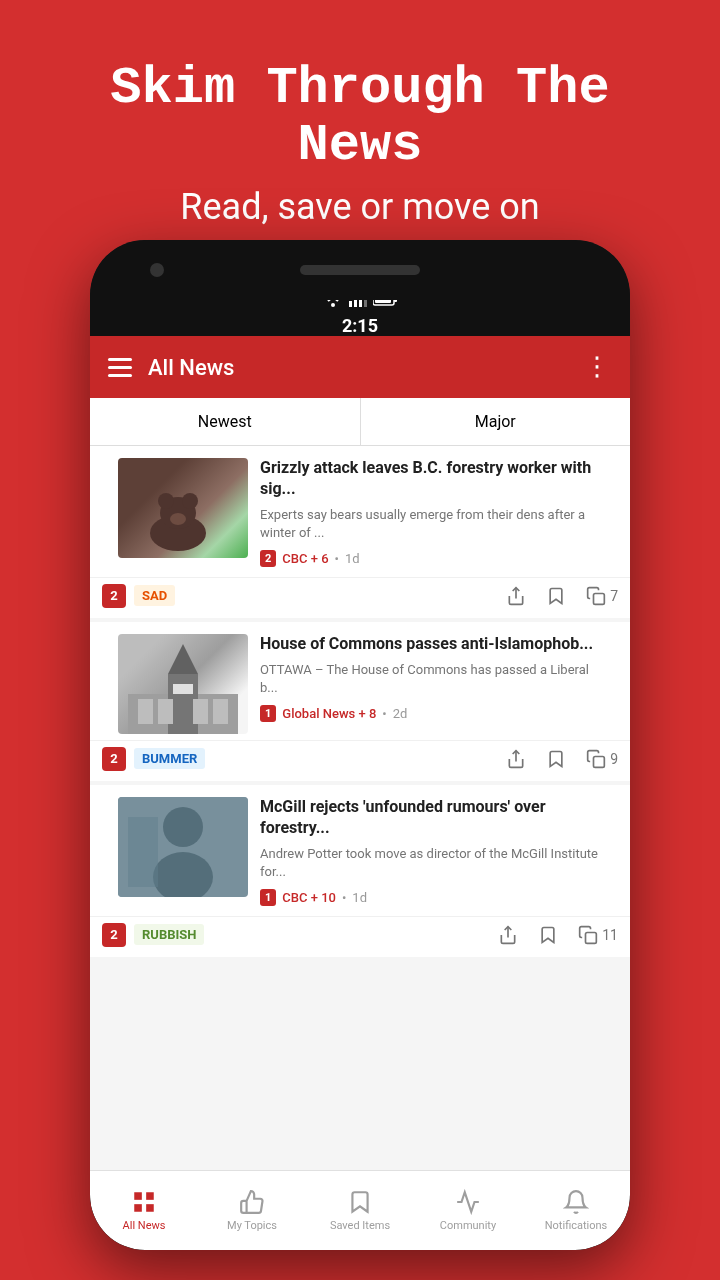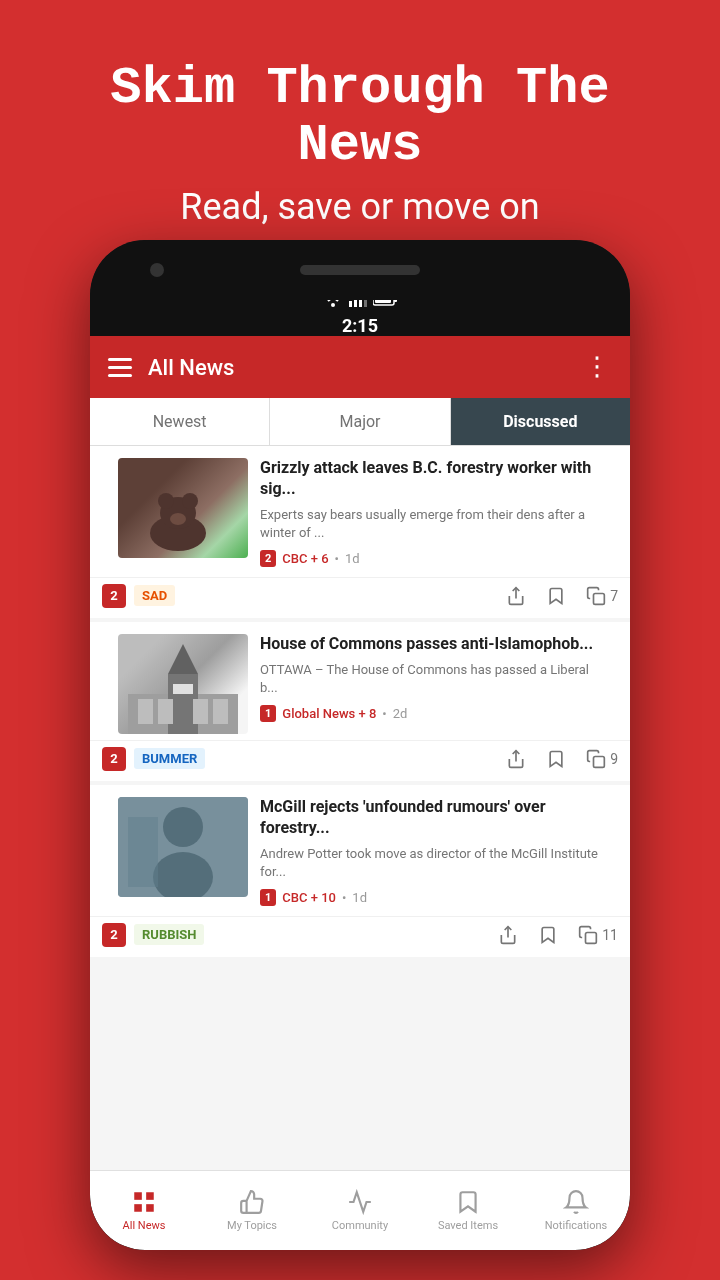--- a/index.html
+++ b/index.html
@@ -145,21 +145,21 @@
       display: flex;
       background: white;
       border-bottom: 1px solid #ddd;
     }
     .sort-tab {
       flex: 1;
       text-align: center;
       padding: 14px 0;
       font-size: 16px;
       cursor: pointer;
-      color: #737373;
+      color: #000000;
       border-right: 1px solid #ddd;
     }
     .sort-tab:last-child { border-right: none; }
     .sort-tab.active {
       background: #37474f;
       color: white;
       font-weight: bold;
     }
 
     
@@ -396,23 +396,20 @@
         ⋮
       </div>
     </div>
 
     <div class="sort-tabs">
       <div class="sort-tab">
         <span>Newest</span>
       </div>
       <div class="sort-tab">
         <span>Major</span>
-      </div>
-      <div class="sort-tab active">
-        <span>Discussed</span>
       </div>
     </div>
 
     <div class="news-list">
 
       <div class="news-card">
         <div class="news-card-top">
           <div class="news-thumb news-thumb-bear">
             <svg class="bear-shape" viewBox="0 0 80 70">
               <ellipse cx="40" cy="50" rx="28" ry="18" fill="#4e342e"></ellipse>
@@ -585,30 +582,30 @@
     <div class="nav-item">
       <svg class="nav-icon" width="26" height="26" viewBox="0 0 24 24" fill="none" stroke="#9e9e9e" stroke-width="2">
         <path d="M14 9V5a3 3 0 0 0-3-3l-4 9v11h11.28a2 2 0 0 0 2-1.7l1.38-9a2 2 0 0 0-2-2.3H14z"></path>
         <path d="M7 22H4a2 2 0 0 1-2-2v-7a2 2 0 0 1 2-2h3"></path>
       </svg>
       <span class="nav-label">My Topics</span>
     </div>
 
     <div class="nav-item">
       <svg class="nav-icon" width="26" height="26" viewBox="0 0 24 24" fill="none" stroke="#9e9e9e" stroke-width="2">
-        <polyline points="22 12 18 12 15 21 9 3 6 12 2 12"></polyline>
-      </svg>
-      <span class="nav-label">Community</span>
+        <path d="M19 21l-7-5-7 5V5a2 2 0 0 1 2-2h10a2 2 0 0 1 2 2z"></path>
+      </svg>
+      <span class="nav-label">Saved Items</span>
     </div>
 
     <div class="nav-item">
       <svg class="nav-icon" width="26" height="26" viewBox="0 0 24 24" fill="none" stroke="#9e9e9e" stroke-width="2">
-        <path d="M19 21l-7-5-7 5V5a2 2 0 0 1 2-2h10a2 2 0 0 1 2 2z"></path>
-      </svg>
-      <span class="nav-label">Saved Items</span>
+        <polyline points="22 12 18 12 15 21 9 3 6 12 2 12"></polyline>
+      </svg>
+      <span class="nav-label">Community</span>
     </div>
 
     <div class="nav-item">
       <svg class="nav-icon" width="26" height="26" viewBox="0 0 24 24" fill="none" stroke="#9e9e9e" stroke-width="2">
         <path d="M18 8A6 6 0 0 0 6 8c0 7-3 9-3 9h18s-3-2-3-9"></path>
         <path d="M13.73 21a2 2 0 0 1-3.46 0"></path>
       </svg>
       <span class="nav-label">Notifications</span>
     </div>
 

